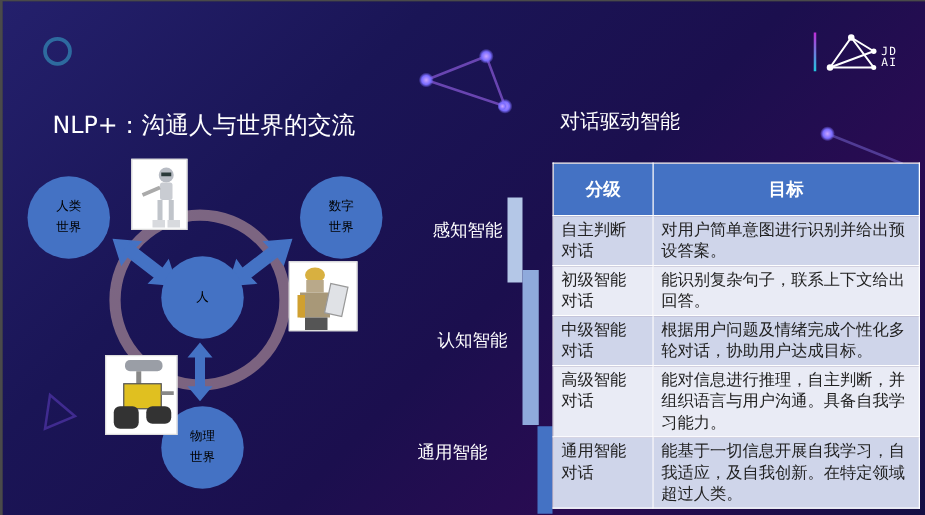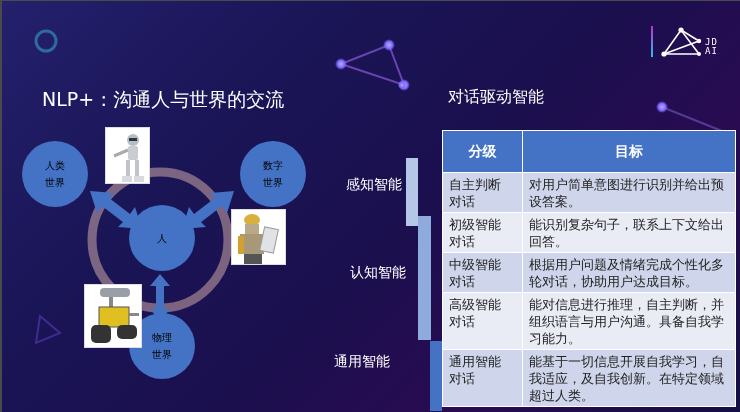--- a/index.html
+++ b/index.html
@@ -133,21 +133,21 @@
   </div>
   <div class="circle" style="left:238px;top:140px;width:66px;height:66px;">
     <div>
         <div>数字</div>
         <div>世界</div>
       </div>
   </div>
   <div class="circle" style="left:127px;top:204px;width:66px;height:66px;">
     <div>人</div>
   </div>
-  <div class="circle" style="left:127px;top:312px;width:66px;height:66px;">
+  <div class="circle" style="left:127px;top:324px;width:66px;height:66px;">
     <div>
         <div>物理</div>
         <div>世界</div>
       </div>
   </div>
 
   <div class="photo" style="left:103px;top:126px;width:45px;height:57px;">
     <svg width="45" height="57" viewBox="0 0 45 57">
       <ellipse cx="27" cy="12" rx="6" ry="6" fill="#b8bcc4"></ellipse>
       <rect x="23" y="10" width="8" height="3" fill="#2a3a3a"></rect>

